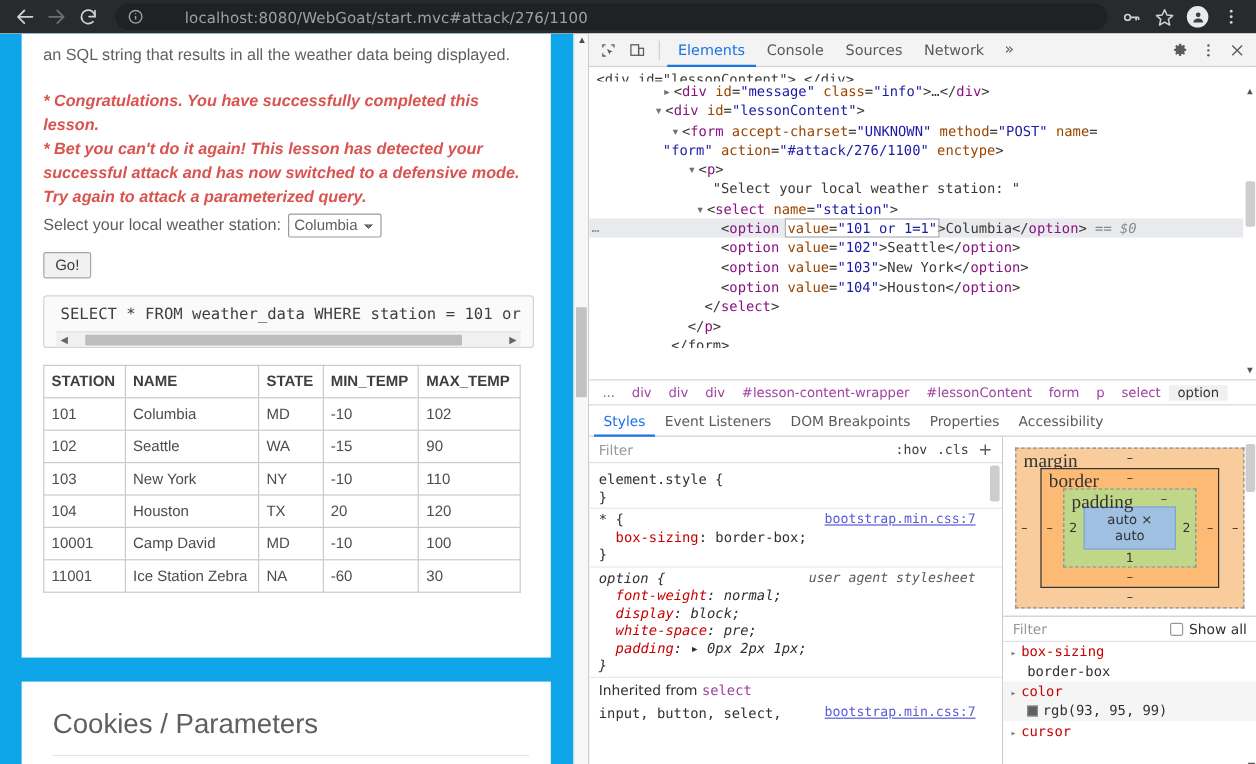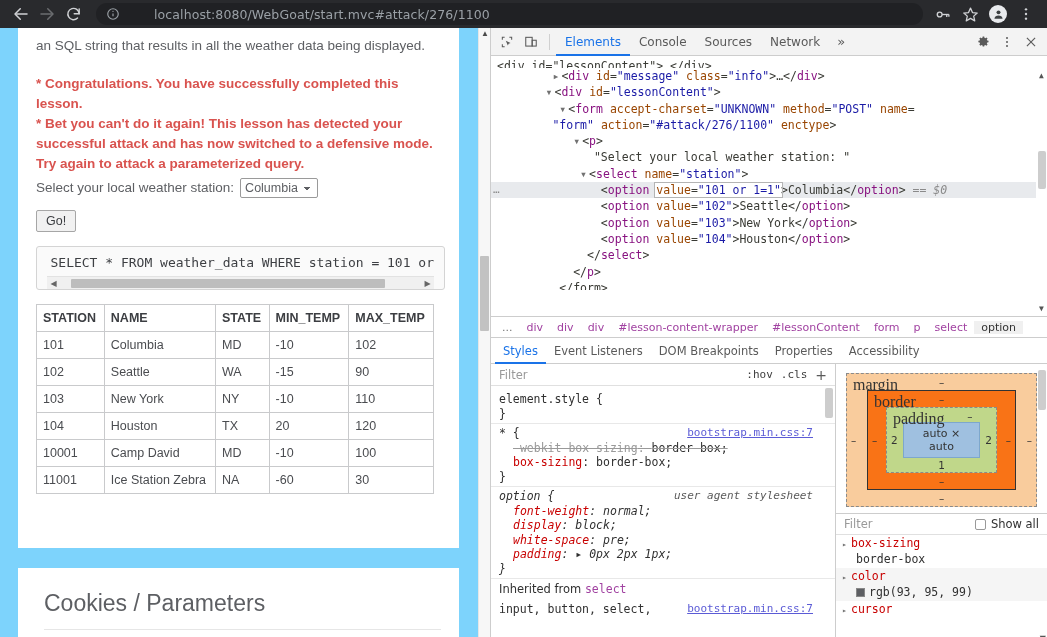--- a/index.html
+++ b/index.html
@@ -44,34 +44,34 @@
     display:flex; align-items:center; justify-content:center; color:#3c4043;
   }
 
   
   .page-pane {
     position:absolute; left:0; top:28px; width:490px; height:609px;
     background:#f3f3f4; overflow:hidden;
   }
   .page-inner {
     position:absolute; left:0; top:0; width:478px; height:609px;
-    background:#7dd3fc; padding:0;
+    background:#0ea5e9; padding:0;
   }
   .page-card {
     position:absolute; left:18px; top:0; width:441px; background:#fff;
     padding:8px 14px 18px 18px; min-height:520px;
   }
   .lesson-text {
     font-family:"Liberation Sans", sans-serif; font-size:13.5px; color:#5d5f63;
     line-height:20px; margin:0;
   }
   .msg-block { margin-top:18px; }
   .msg-line {
     font-family:"Liberation Sans", sans-serif; font-size:13.5px; font-weight:bold;
-    color:#d9534f; line-height:20px; margin:0;
+    color:#d9534f; line-height:20px; margin:0;font-style:italic;
   }
   .select-row {
     margin-top:4px; display:flex; align-items:center; gap:6px;
     font-size:13.5px; color:#5d5f63; line-height:20px;
   }
   .station-select {
     font-family:"Liberation Sans", sans-serif; font-size:12.5px; color:#5d5f63;
     background:#fff; border:1px solid #9a9a9a; border-radius:2px;
     padding:1px 18px 1px 4px; height:20px; line-height:16px;
     -webkit-appearance:none; appearance:none;
@@ -251,21 +251,21 @@
   .styles-right { width:211px; position:relative; background:#fff; overflow:hidden; }
   .boxmodel-wrap { padding:9px 10px 6px 10px; }
   .bm {
     position:relative; border:1px dashed #8a8a8a; background:#f9cc9d;
     font-family:"DejaVu Sans", sans-serif; font-size:10.5px; color:#333; text-align:center;
   }
   .bm-label {
     position:absolute; left:6px; top:2px; font-size:16px; color:#333;font-family:Liberation Serif, serif;
   }
   .bm-margin { padding:16px 20px; }
-  .bm-border { border:1px solid #333; background:#f97316; padding:16px 18px; position:relative; }
+  .bm-border { border:1px solid #333; background:#fdba74; padding:16px 18px; position:relative; }
   .bm-padding { border:1px dashed #8a8a8a; background:#c0d78a; padding:14px 16px; position:relative; }
   .bm-content {
     background:#9fc0e0; border:1px solid #7da7cc; padding:4px 6px; font-size:11px; color:#333;
   }
   .bm-t, .bm-b { position:absolute; left:0; right:0; text-align:center; font-size:10.5px; color:#333; }
   .bm-l, .bm-r { position:absolute; top:50%; transform:translateY(-50%); font-size:10.5px; color:#333; }
   .bm-l { left:4px; } .bm-r { right:4px; }
 
   .computed-filter {
     display:flex; align-items:center; height:22px; border-top:1px solid #cdcdcd;
@@ -577,21 +577,20 @@
 
         <div class="css-area">
           <div class="rule">
             <div class="sel">element.style {</div>
             <div class="sel">}</div>
           </div>
 
           <div class="rule">
             <div class="sel">* {</div>
             <span class="src">bootstrap.min.css:7</span>
-            <div class="decl struck"><span class="prop" style="display:inline">-webkit-box-sizing</span>: <span class="val" style="display:inline">border-box;</span></div>
             <div class="decl"><span class="prop" style="display:inline">box-sizing</span>: <span class="val" style="display:inline">border-box;</span></div>
             <div class="sel">}</div>
           </div>
 
           <div class="rule">
             <div class="sel ua">option {</div>
             <span class="src" style="color:#5a5a5a;text-decoration:none;font-style:italic;">user agent stylesheet</span>
             <div class="decl"><span class="prop ua-i" style="display:inline">font-weight</span><span class="val ua-i">: </span><span class="val ua-i" style="display:inline">normal;</span></div>
             <div class="decl"><span class="prop ua-i" style="display:inline">display</span><span class="val ua-i">: </span><span class="val ua-i" style="display:inline">block;</span></div>
             <div class="decl"><span class="prop ua-i" style="display:inline">white-space</span><span class="val ua-i">: </span><span class="val ua-i" style="display:inline">pre;</span></div>

